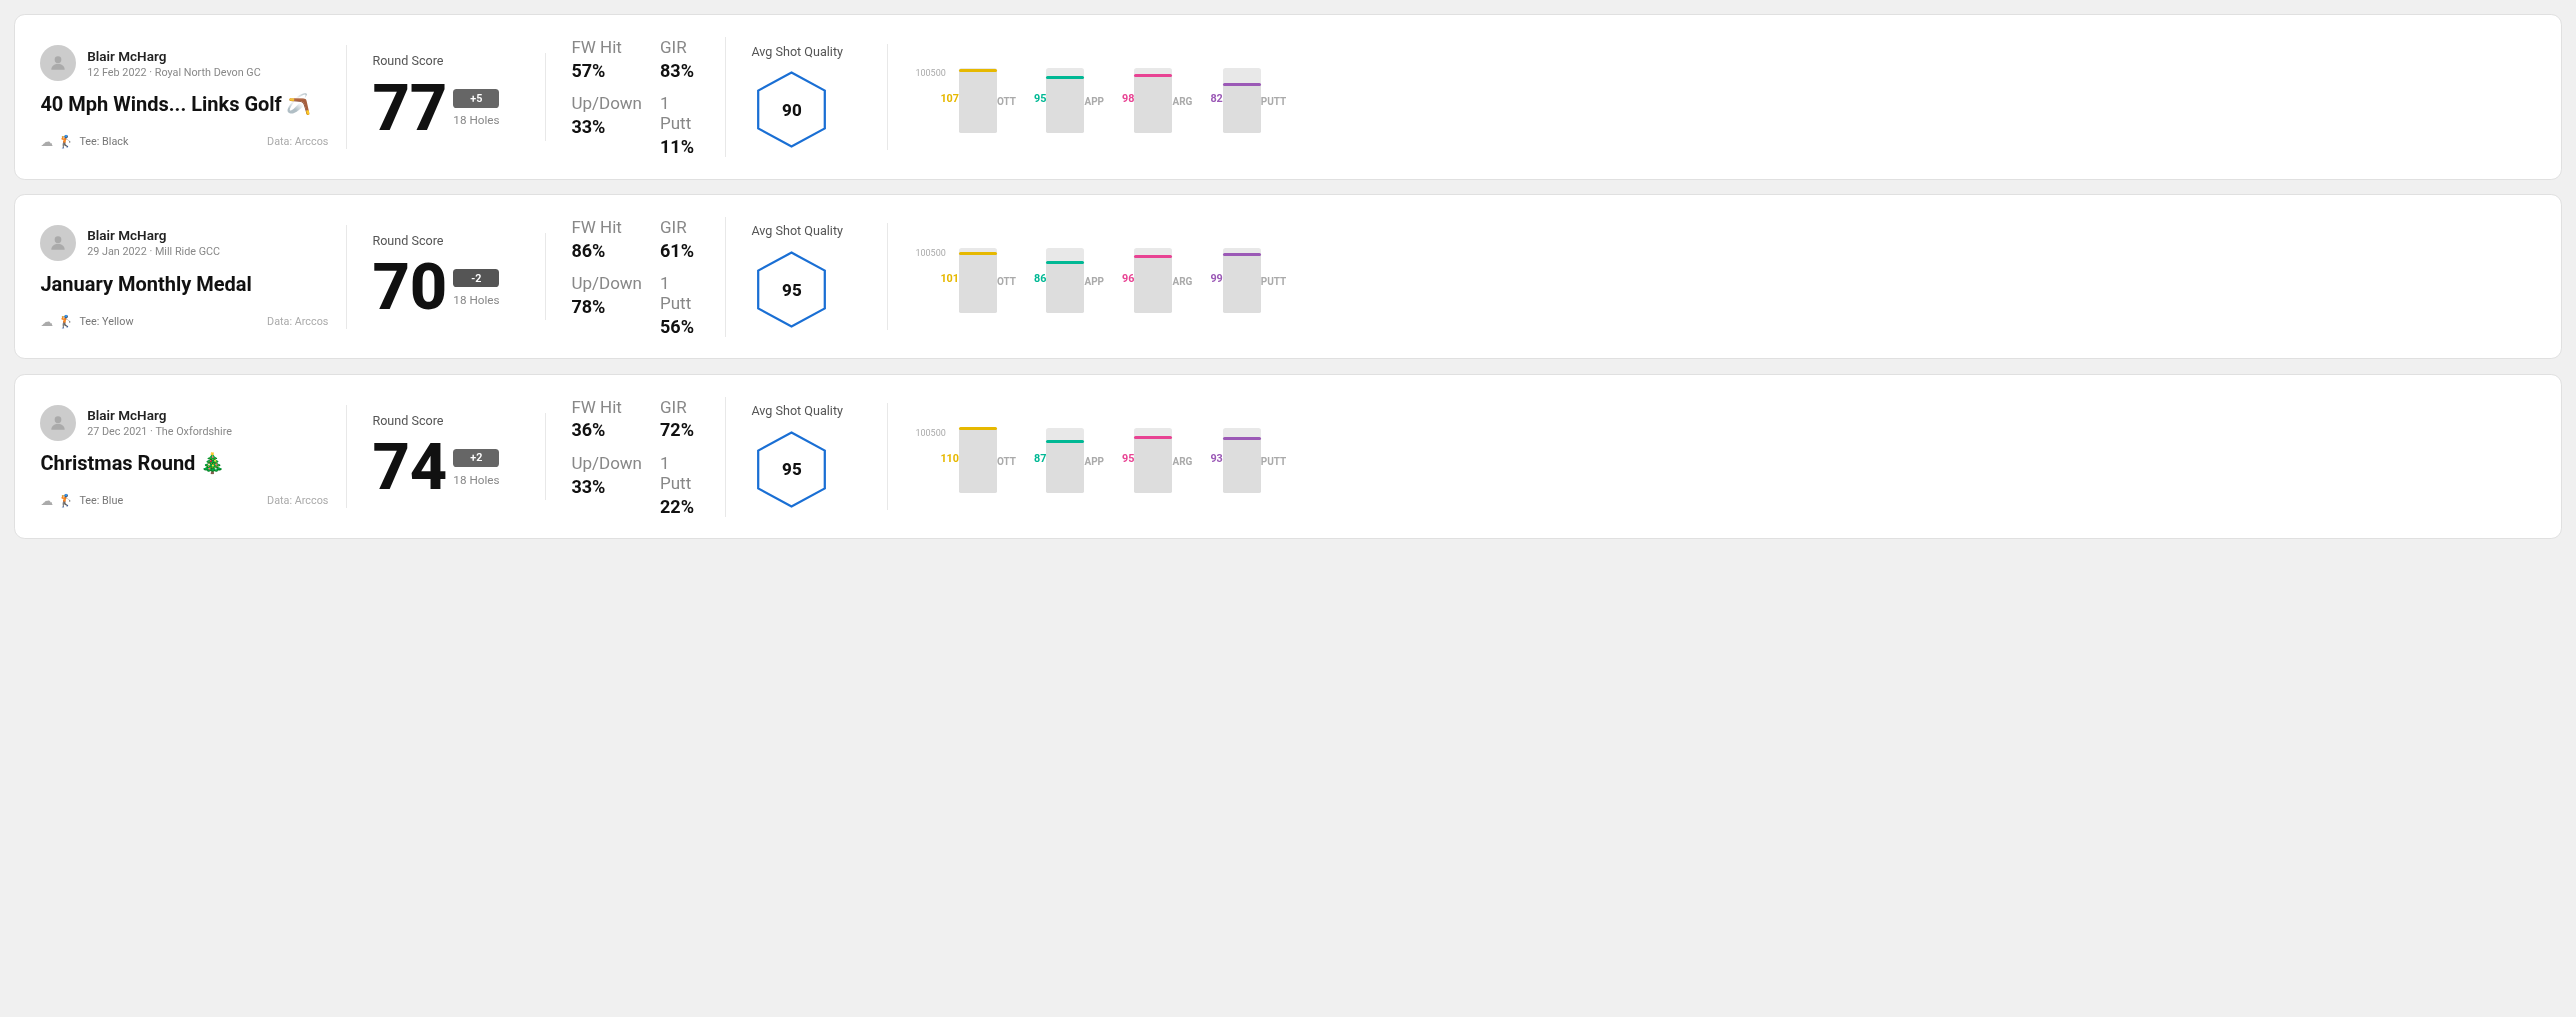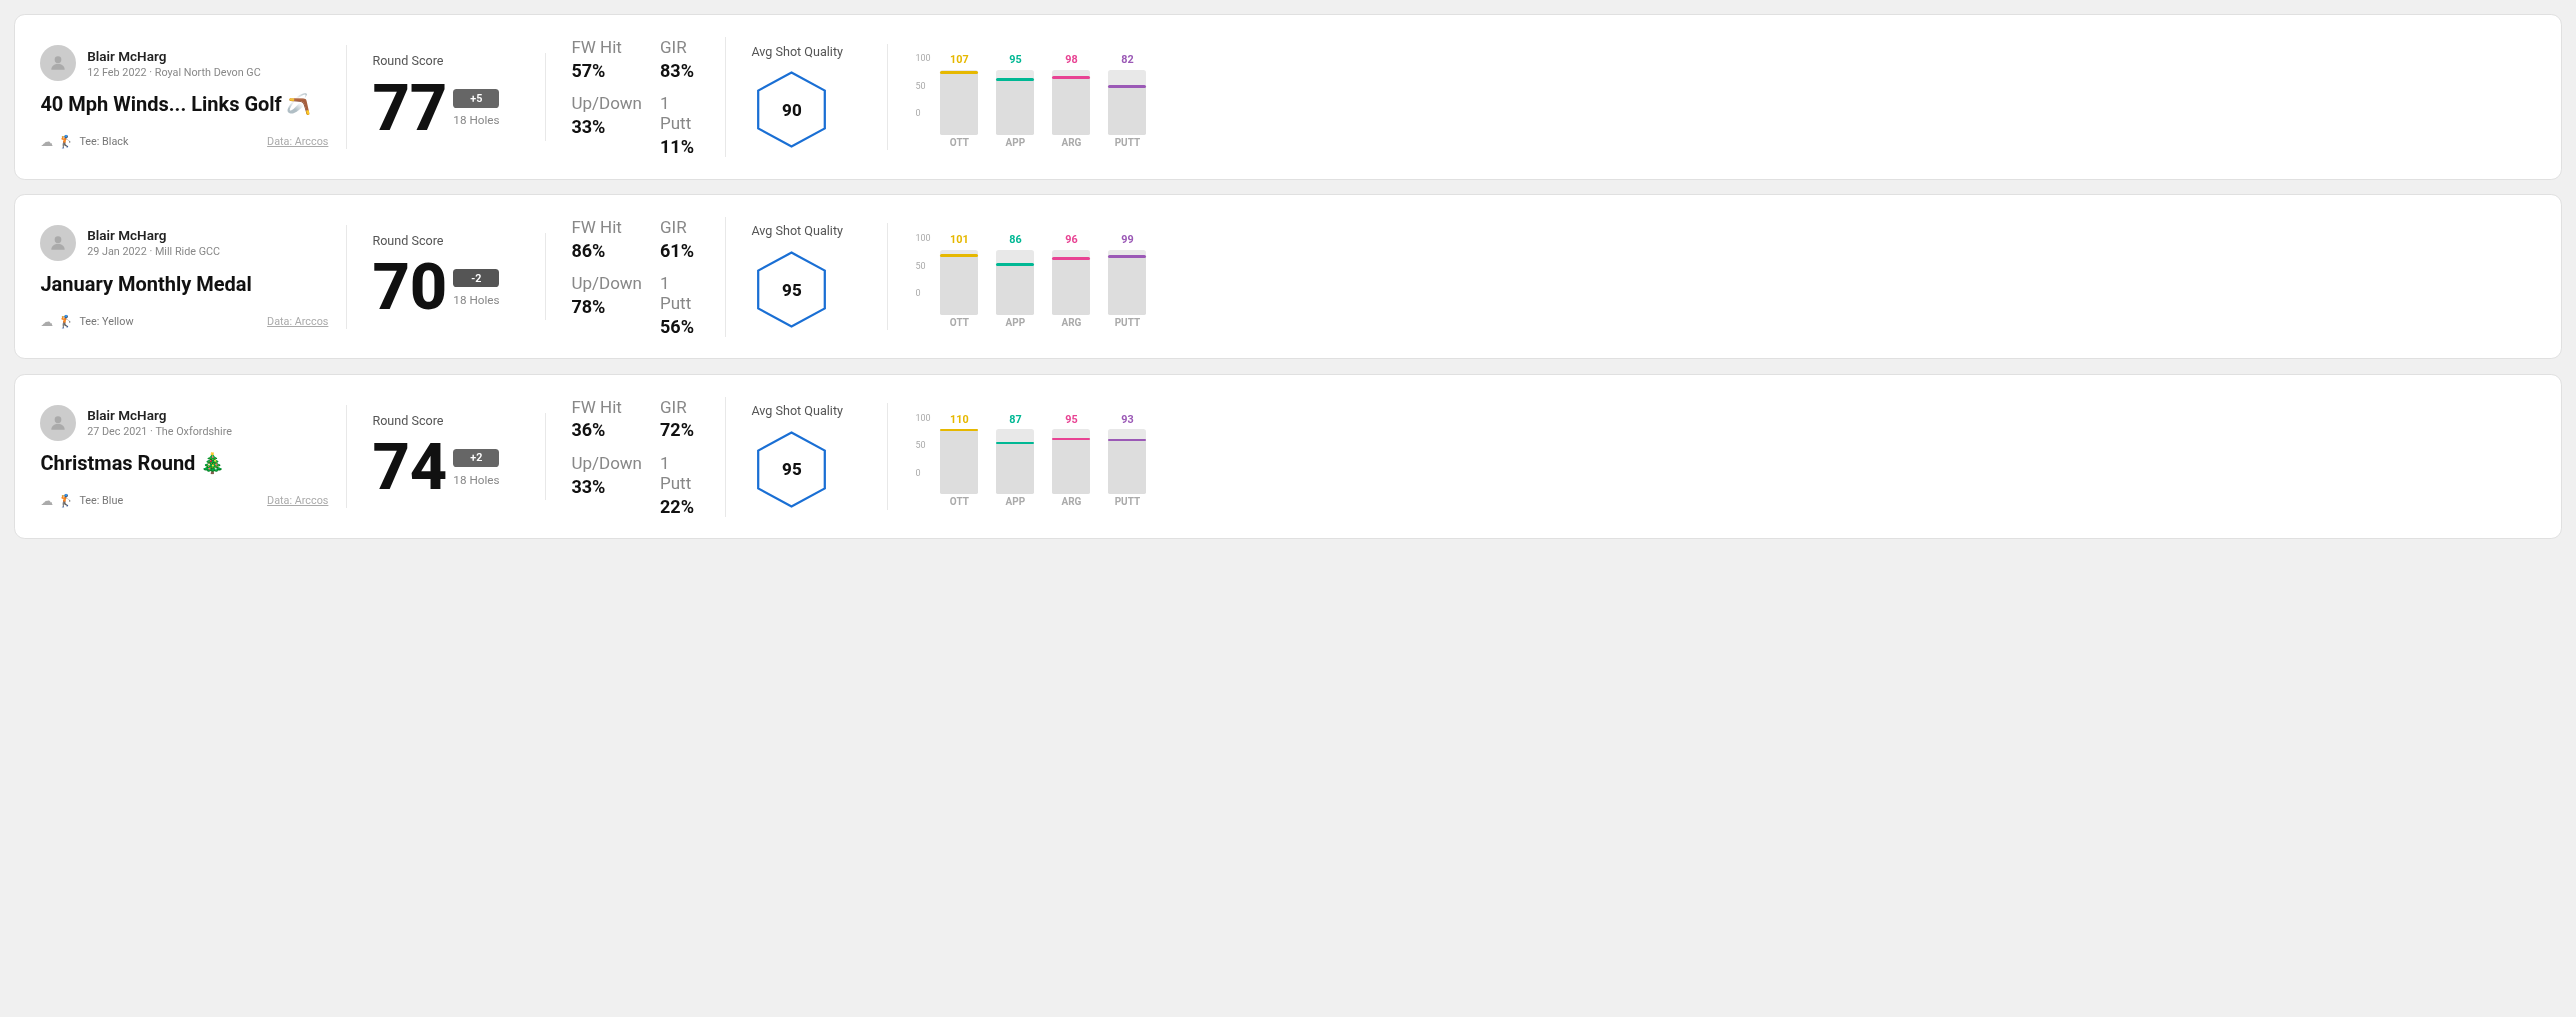--- a/index.html
+++ b/index.html
@@ -73,21 +73,20 @@
       font-size: 10.8px;
       color: #777;
     }
     .tee-icon {
       font-size: 12.6px;
       color: #aaa;
     }
     .data-source {
       font-size: 10.8px;
       color: #aaa;
-      text-decoration: underline;
     }
     .score-section {
       width: 199px;
       flex-shrink: 0;
       padding: 0 25px;
       border-right: 0.9px solid #e8e8e8;
     }
     .score-label {
       font-size: 12.6px;
       color: #555;
@@ -179,21 +178,21 @@
       font-weight: 800;
       color: #111;
     }
     .chart-section {
       flex: 1;
       padding-left: 25px;
       padding-right: 7.2px;
     }
     .bar-group {
       display: flex;
-      flex-direction: column;
+      flex-direction: row;
       align-items: center;
       position: relative;
     }
     .bar-value-label {
       font-size: 10.8px;
       font-weight: 700;
       margin-bottom: 3.6px;
     }
     .bar-wrapper {
       width: 38px;
@@ -223,21 +222,21 @@
       margin-top: 2px;
       text-align: left;
       font-weight: bold;
     }
     .y-axis {
       position: absolute;
       left: -25px;
       top: 0;
       height: 65px;
       display: flex;
-      flex-direction: column;
+      flex-direction: row;
       justify-content: space-between;
       font-size: 9px;
       color: #aaa;
     }
     .chart-outer {
       position: relative;
       padding-left: 27px;
       padding-top: 7.2px;
     }
   </style>

